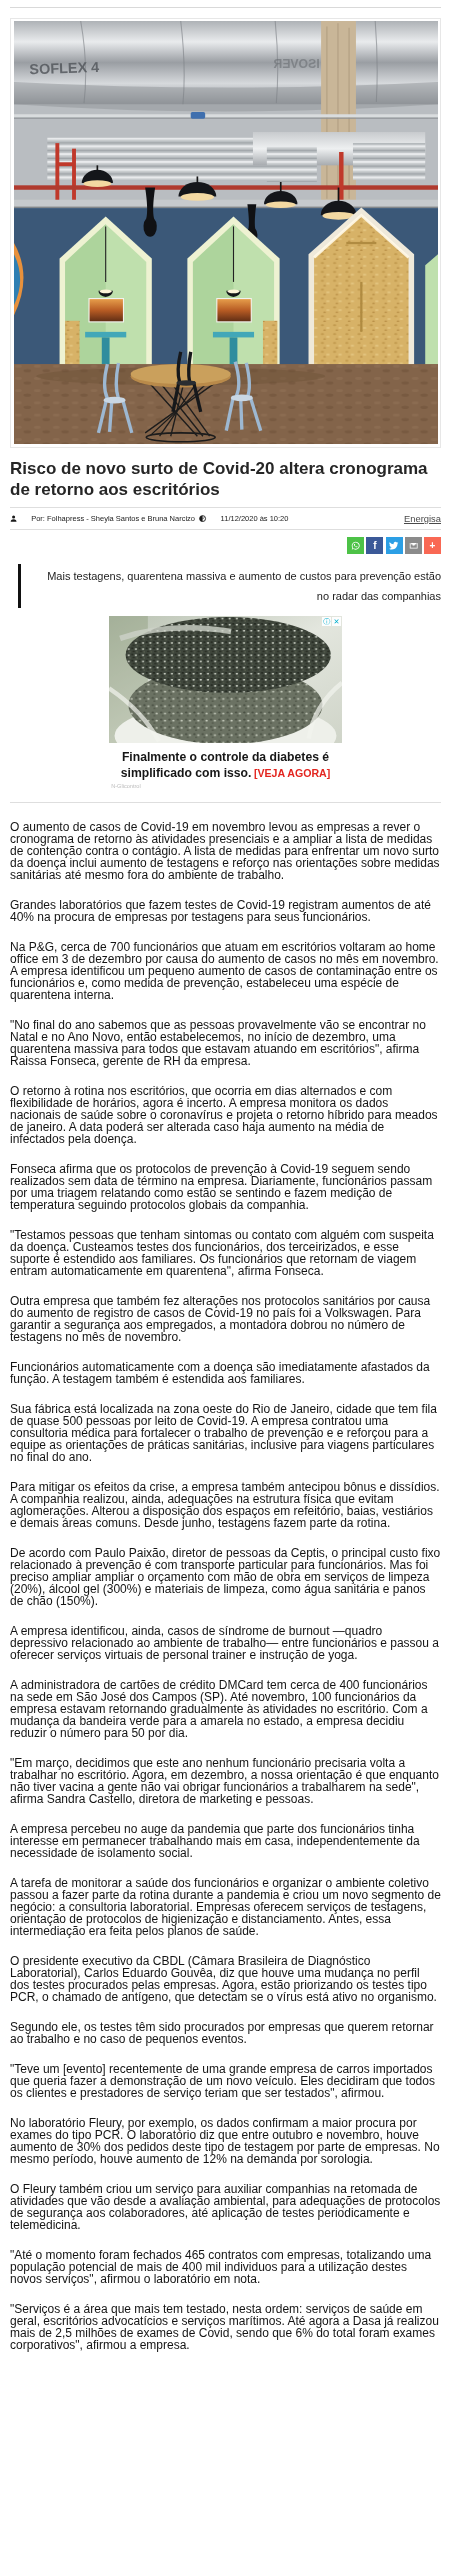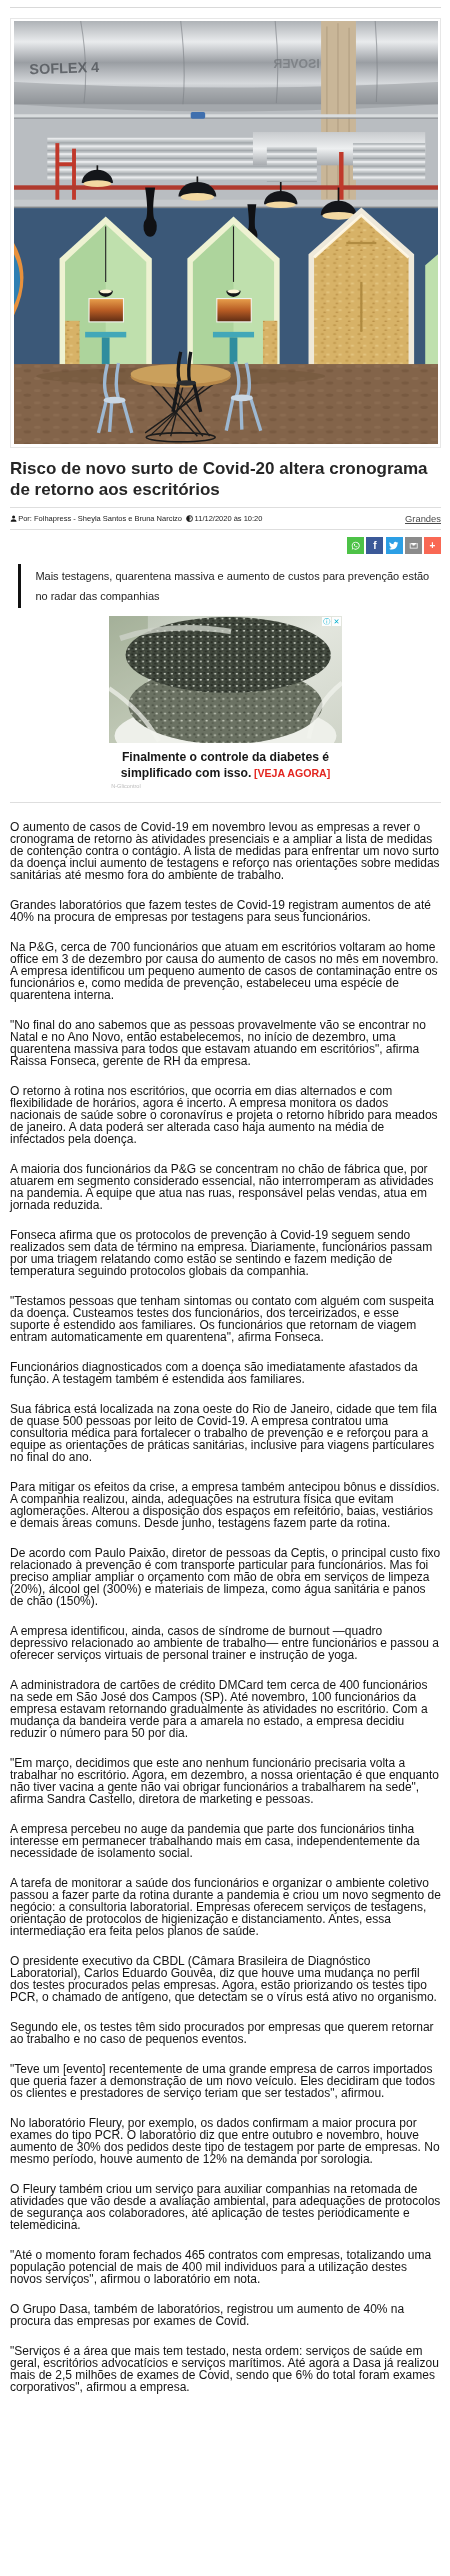--- a/index.html
+++ b/index.html
@@ -7,21 +7,21 @@
   .container{margin:0 10px;}
   .top-rule{border:0;border-top:0.6px solid #d9d9d9;margin:6.7px 0 0 0;}
   .rule{border:0;border-top:0.6px solid #dedede;margin:0;}
   
   .hero-figure{margin:10px 0 0 0;border:0.6px solid #e7e7e7;background:#fff;padding:2.8px;}
   .hero-figure svg{display:block;width:424px;height:423px;}
   
   h1.article-title{font-size:17px;line-height:20.6px;font-weight:bold;color:#262626;margin:11px 0 6.7px 0;letter-spacing:0;}
   
   .byline-row{display:flex;align-items:center;gap:4.4px;padding:5px 0;font-size:7.5px;color:#222;}
-  .byline-row .meta-item{display:flex;align-items:center;gap:1px;}
+  .byline-row .meta-item{display:flex;align-items:center;gap:14px;}
   .byline-row .spacer{flex:1;}
   .category-label{font-size:9.4px;color:#4a4a4a;}
   .byline-icon{width:7.2px;height:7.2px;display:inline-block;}
   
   .share-row{display:flex;justify-content:flex-end;gap:2.2px;margin:6.7px 0 5.6px 0;}
   .share-btn{width:17px;height:17px;display:flex;align-items:center;justify-content:center;color:#fff;text-decoration:none;font-weight:bold;font-size:10px;}
   .share-btn svg{width:9.4px;height:9.4px;fill:#fff;}
   .btn-whatsapp{background:#4dc247;}
   .btn-facebook{background:#3b5998;}
   .btn-twitter{background:#2c9fe5;}
@@ -256,21 +256,21 @@
     </span>
     <span class="meta-item">
       <svg class="byline-icon" viewBox="0 0 16 16">
           <circle cx="8" cy="8" r="6.6" fill="none" stroke="#1a1a1a" stroke-width="2"></circle>
           <path d="M8,1.4 a6.6,6.6 0 0 0 0,13.2 z" fill="#1a1a1a"></path>
           <line x1="8" y1="8" x2="12" y2="6" stroke="#1a1a1a" stroke-width="1.6"></line>
         </svg>
       <span>11/12/2020 às 10:20</span>
     </span>
     <span class="spacer"></span>
-    <a class="category-label" href="#">Grandes</a>
+    <a class="category-label" href="#">Energisa</a>
   </div>
 
   <hr class="rule">
 
   <div class="share-row">
     <a class="share-btn btn-whatsapp" href="#">
       <svg viewBox="0 0 24 24">
           <path d="M12 2a9.9 9.9 0 0 0-8.5 15.1L2 22l5-1.4A10 10 0 1 0 12 2zm0 18a8 8 0 0 1-4.1-1.1l-.3-.2-3 .8.8-2.9-.2-.3A8 8 0 1 1 12 20zm4.4-6c-.2-.1-1.4-.7-1.6-.8s-.4-.1-.5.1-.6.8-.7.9-.3.2-.5.1a6.6 6.6 0 0 1-1.9-1.2 7.2 7.2 0 0 1-1.3-1.7c-.1-.2 0-.4.1-.5l.4-.4c.1-.1.1-.2.2-.4a.4.4 0 0 0 0-.4c0-.1-.5-1.3-.7-1.8s-.4-.4-.5-.4h-.5a.9.9 0 0 0-.6.3 2.6 2.6 0 0 0-.8 1.9 4.5 4.5 0 0 0 1 2.4 10.3 10.3 0 0 0 3.9 3.5 12.9 12.9 0 0 0 1.3.5 3.1 3.1 0 0 0 1.4.1 2.3 2.3 0 0 0 1.5-1.1 1.9 1.9 0 0 0 .1-1.1z"></path>
         </svg>
     </a>
@@ -286,21 +286,21 @@
       <svg viewBox="0 0 24 24">
           <path d="M2 5h20v14H2zm2 2.4V17h16V7.4l-8 6z" fill-rule="evenodd"></path>
           <path d="M3 6l9 6.6L21 6" fill="none" stroke="#8b8b8b" stroke-width="1.6"></path>
         </svg>
     </a>
     <a class="share-btn btn-plus" href="#">
         <span>+</span>
       </a>
   </div>
 
-  <blockquote class="lead-quote" style="margin-left:8px;margin-right:0;">Mais testagens, quarentena massiva e aumento de custos para prevenção estão no radar das companhias</blockquote>
+  <blockquote class="lead-quote" style="margin-left:8px;margin-right:0;text-align:right;">Mais testagens, quarentena massiva e aumento de custos para prevenção estão no radar das companhias</blockquote>
 
   <div class="ad-unit">
     <div class="ad-image-wrap">
       <svg viewBox="0 0 420 228" preserveAspectRatio="none">
         <defs>
           <linearGradient id="adbg" x1="0" y1="0" x2="1" y2="1">
             <stop offset="0" stop-color="#b9c2b2"></stop>
               <stop offset=".5" stop-color="#e3e6de"></stop>
               <stop offset="1" stop-color="#cfd4c8"></stop>
           </linearGradient>
@@ -340,36 +340,35 @@
   </div>
 
   <hr class="after-ad-rule">
 
   <div class="article-body">
       <p>O aumento de casos de Covid-19 em novembro levou as empresas a rever o cronograma de retorno às atividades presenciais e a ampliar a lista de medidas de contenção contra o contágio. A lista de medidas para enfrentar um novo surto da doença inclui aumento de testagens e reforço nas orientações sobre medidas sanitárias até mesmo fora do ambiente de trabalho.</p>
       <p>Grandes laboratórios que fazem testes de Covid-19 registram aumentos de até 40% na procura de empresas por testagens para seus funcionários.</p>
       <p>Na P&amp;G, cerca de 700 funcionários que atuam em escritórios voltaram ao home office em 3 de dezembro por causa do aumento de casos no mês em novembro. A empresa identificou um pequeno aumento de casos de contaminação entre os funcionários e, como medida de prevenção, estabeleceu uma espécie de quarentena interna.</p>
       <p>"No final do ano sabemos que as pessoas provavelmente vão se encontrar no Natal e no Ano Novo, então estabelecemos, no início de dezembro, uma quarentena massiva para todos que estavam atuando em escritórios", afirma Raissa Fonseca, gerente de RH da empresa.</p>
       <p>O retorno à rotina nos escritórios, que ocorria em dias alternados e com flexibilidade de horários, agora é incerto. A empresa monitora os dados nacionais de saúde sobre o coronavírus e projeta o retorno híbrido para meados de janeiro. A data poderá ser alterada caso haja aumento na média de infectados pela doença.</p>
-      <p>A maioria dos funcionários da P&amp;G se concentram no chão de fábrica que, por atuarem em segmento considerado essencial, não interromperam as atividades na pandemia. A equipe que atua nas ruas, responsável pelas vendas, atua em jornada reduzida.</p>
       <p>Fonseca afirma que os protocolos de prevenção à Covid-19 seguem sendo realizados sem data de término na empresa. Diariamente, funcionários passam por uma triagem relatando como estão se sentindo e fazem medição de temperatura seguindo protocolos globais da companhia.</p>
       <p>"Testamos pessoas que tenham sintomas ou contato com alguém com suspeita da doença. Custeamos testes dos funcionários, dos terceirizados, e esse suporte é estendido aos familiares. Os funcionários que retornam de viagem entram automaticamente em quarentena", afirma Fonseca.</p>
-      <p>Funcionários diagnosticados com a doença são imediatamente afastados da função. A testagem também é estendida aos familiares.</p>
+      <p>Outra empresa que também fez alterações nos protocolos sanitários por causa do aumento de registro de casos de Covid-19 no país foi a Volkswagen. Para garantir a segurança aos empregados, a montadora dobrou no número de testagens no mês de novembro.</p>
+      <p>Funcionários automaticamente com a doença são imediatamente afastados da função. A testagem também é estendida aos familiares.</p>
       <p>Sua fábrica está localizada na zona oeste do Rio de Janeiro, cidade que tem fila de quase 500 pessoas por leito de Covid-19. A empresa contratou uma consultoria médica para fortalecer o trabalho de prevenção e e reforçou para a equipe as orientações de práticas sanitárias, inclusive para viagens particulares no final do ano.</p>
       <p>Para mitigar os efeitos da crise, a empresa também antecipou bônus e dissídios. A companhia realizou, ainda, adequações na estrutura física que evitam aglomerações. Alterou a disposição dos espaços em refeitório, baias, vestiários e demais áreas comuns. Desde junho, testagens fazem parte da rotina.</p>
       <p>De acordo com Paulo Paixão, diretor de pessoas da Ceptis, o principal custo fixo relacionado à prevenção é com transporte particular para funcionários. Mas foi preciso ampliar ampliar o orçamento com mão de obra em serviços de limpeza (20%), álcool gel (300%) e materiais de limpeza, como água sanitária e panos de chão (150%).</p>
       <p>A empresa identificou, ainda, casos de síndrome de burnout —quadro depressivo relacionado ao ambiente de trabalho— entre funcionários e passou a oferecer serviços virtuais de personal trainer e instrução de yoga.</p>
       <p>A administradora de cartões de crédito DMCard tem cerca de 400 funcionários na sede em São José dos Campos (SP). Até novembro, 100 funcionários da empresa estavam retornando gradualmente às atividades no escritório. Com a mudança da bandeira verde para a amarela no estado, a empresa decidiu reduzir o número para 50 por dia.</p>
       <p>"Em março, decidimos que este ano nenhum funcionário precisaria volta a trabalhar no escritório. Agora, em dezembro, a nossa orientação é que enquanto não tiver vacina a gente não vai obrigar funcionários a trabalharem na sede", afirma Sandra Castello, diretora de marketing e pessoas.</p>
       <p>A empresa percebeu no auge da pandemia que parte dos funcionários tinha interesse em permanecer trabalhando mais em casa, independentemente da necessidade de isolamento social.</p>
       <p>A tarefa de monitorar a saúde dos funcionários e organizar o ambiente coletivo passou a fazer parte da rotina durante a pandemia e criou um novo segmento de negócio: a consultoria laboratorial. Empresas oferecem serviços de testagens, orientação de protocolos de higienização e distanciamento. Antes, essa intermediação era feita pelos planos de saúde.</p>
       <p>O presidente executivo da CBDL (Câmara Brasileira de Diagnóstico Laboratorial), Carlos Eduardo Gouvêa, diz que houve uma mudança no perfil dos testes procurados pelas empresas. Agora, estão priorizando os testes tipo PCR, o chamado de antígeno, que detectam se o vírus está ativo no organismo.</p>
       <p>Segundo ele, os testes têm sido procurados por empresas que querem retornar ao trabalho e no caso de pequenos eventos.</p>
       <p>"Teve um [evento] recentemente de uma grande empresa de carros importados que queria fazer a demonstração de um novo veículo. Eles decidiram que todos os clientes e prestadores de serviço teriam que ser testados", afirmou.</p>
       <p>No laboratório Fleury, por exemplo, os dados confirmam a maior procura por exames do tipo PCR. O laboratório diz que entre outubro e novembro, houve aumento de 30% dos pedidos deste tipo de testagem por parte de empresas. No mesmo período, houve aumento de 12% na demanda por sorologia.</p>
       <p>O Fleury também criou um serviço para auxiliar companhias na retomada de atividades que vão desde a avaliação ambiental, para adequações de protocolos de segurança aos colaboradores, até aplicação de testes periodicamente e telemedicina.</p>
       <p>"Até o momento foram fechados 465 contratos com empresas, totalizando uma população potencial de mais de 400 mil individuos para a utilização destes novos serviços", afirmou o laboratório em nota.</p>
-      <p>O Grupo Dasa, também de laboratórios, registrou um aumento de 40% na procura das empresas por exames de Covid.</p>
       <p>"Serviços é a área que mais tem testado, nesta ordem: serviços de saúde em geral, escritórios advocatícios e serviços marítimos. Até agora a Dasa já realizou mais de 2,5 milhões de exames de Covid, sendo que 6% do total foram exames corporativos", afirmou a empresa.</p>
     </div>
 
 </div>
 
 
 </body></html>

